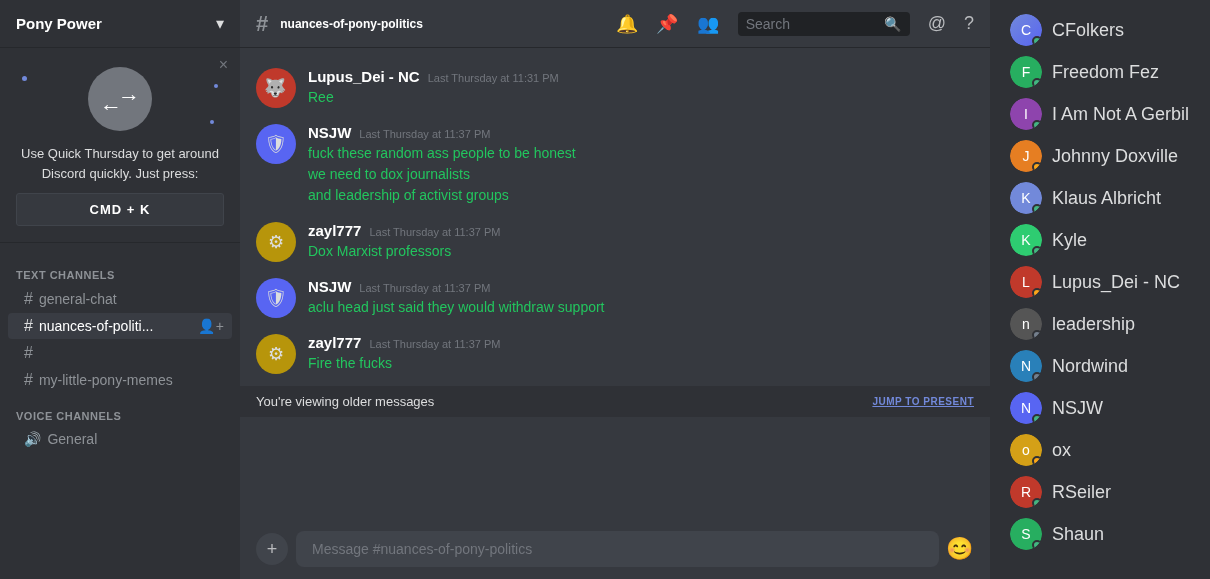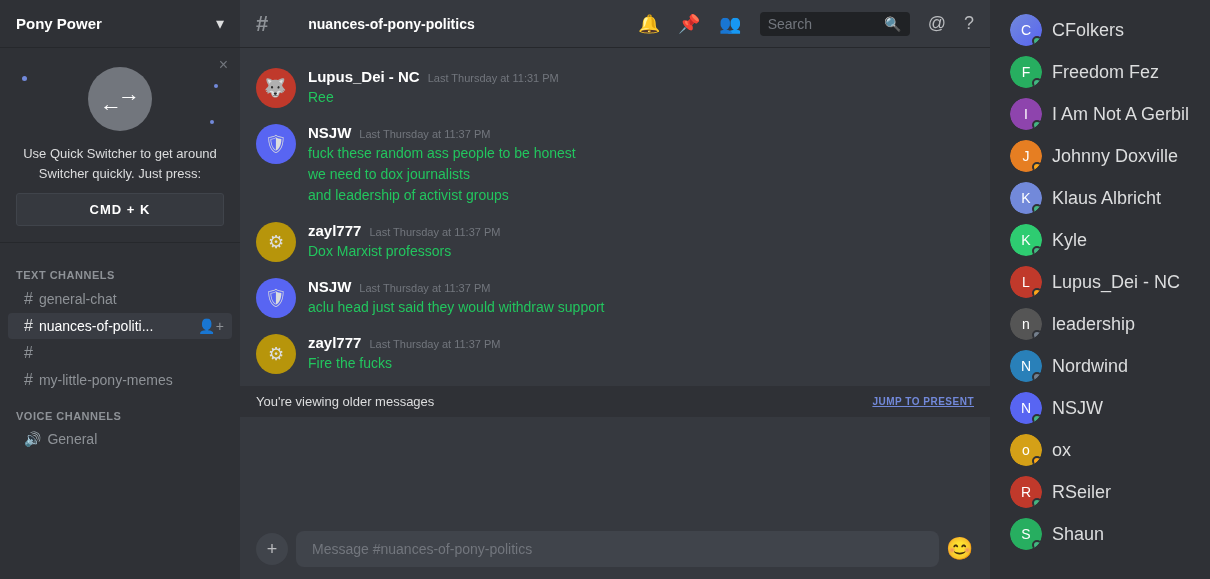--- a/index.html
+++ b/index.html
@@ -207,41 +207,40 @@
       gap: 12px;
     }
     #topbar-hash {
       color: #8e9297;
       font-size: 22px;
       font-weight: 900;
     }
     #topbar-channel-name {
       font-weight: 700;
       color: #fff;
-      font-size: 14px;
-      margin-left: 28px;
+      font-size: 12px;
     }
     #topbar-icons {
       margin-left: auto;
       display: flex;
       align-items: center;
       gap: 18px;
     }
     .topbar-icon {
       color: #b9bbbe;
       cursor: pointer;
       font-size: 18px;
     }
     #search-bar {
       display: flex;
       align-items: center;
       background: #202225;
       border-radius: 4px;
       padding: 4px 8px;
-      width: 150px;
+      width: 172px;
       gap: 6px;
     }
     #search-input {
       background: transparent;
       border: none;
       outline: none;
       color: #dcddde;
       font-size: 14px;
       width: 100%;
     }
@@ -441,21 +440,21 @@
       <div id="qs-avatar-bg">
         <div id="qs-arrows">
           <span class="qs-arrow" id="qs-arrow-right">→</span>
           <span class="qs-arrow" id="qs-arrow-left">←</span>
         </div>
       </div>
       <div class="qs-dot" id="qs-dot1"></div>
       <div class="qs-dot" id="qs-dot2"></div>
       <div class="qs-dot" id="qs-dot3"></div>
     </div>
-    <div id="qs-text">Use Quick Switcher to get around Switcher quickly. Just press:</div>
+    <div id="qs-text">Use Quick Thursday to get around Discord quickly. Just press:</div>
     <button id="qs-shortcut">CMD + K</button>
   </div>
 
   <div id="channel-list">
     <div class="channel-section-header">TEXT CHANNELS</div>
 
     <div class="channel-item">
       <span class="channel-hash">#</span>
       <span class="channel-name">general-chat</span>
     </div>

